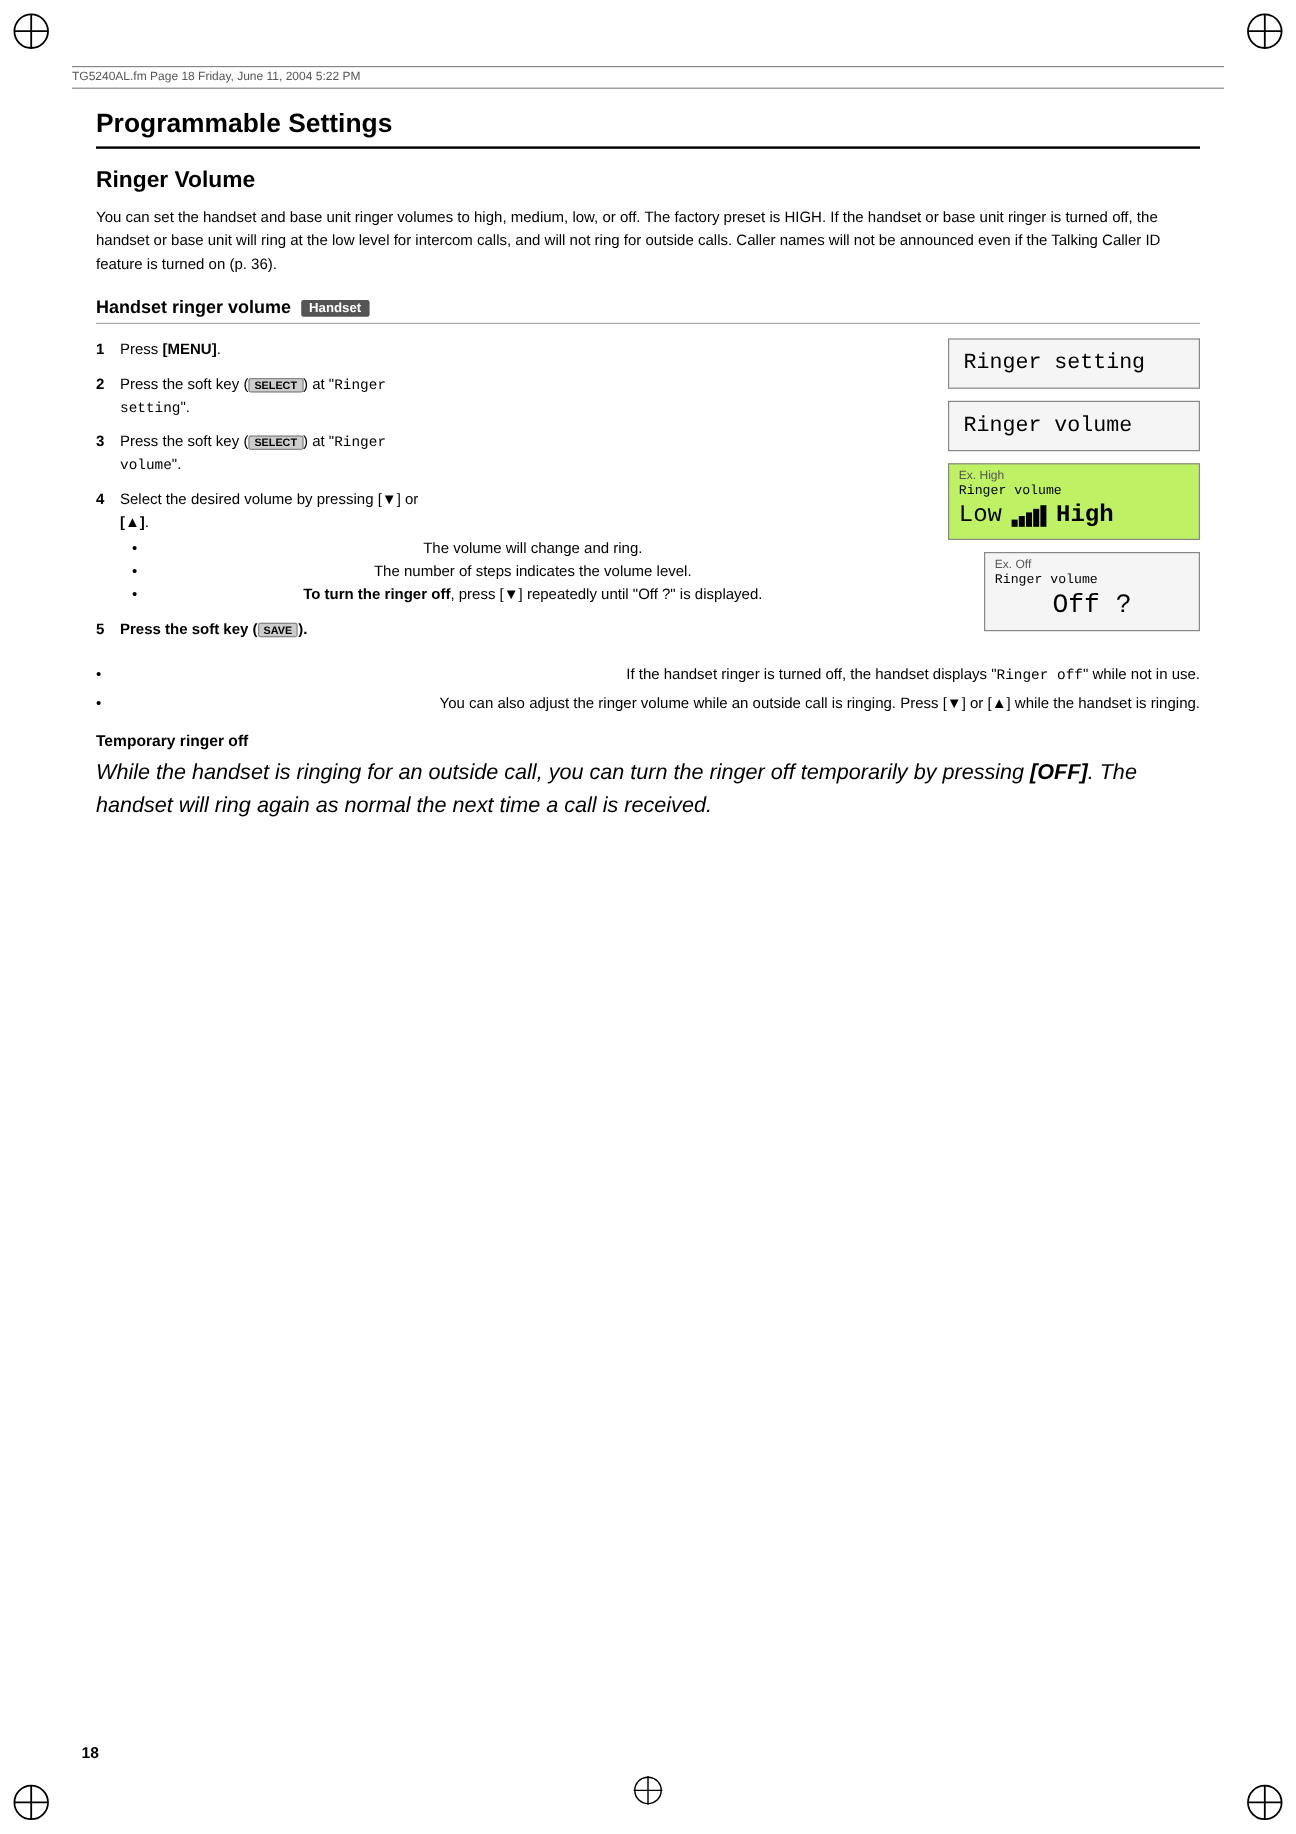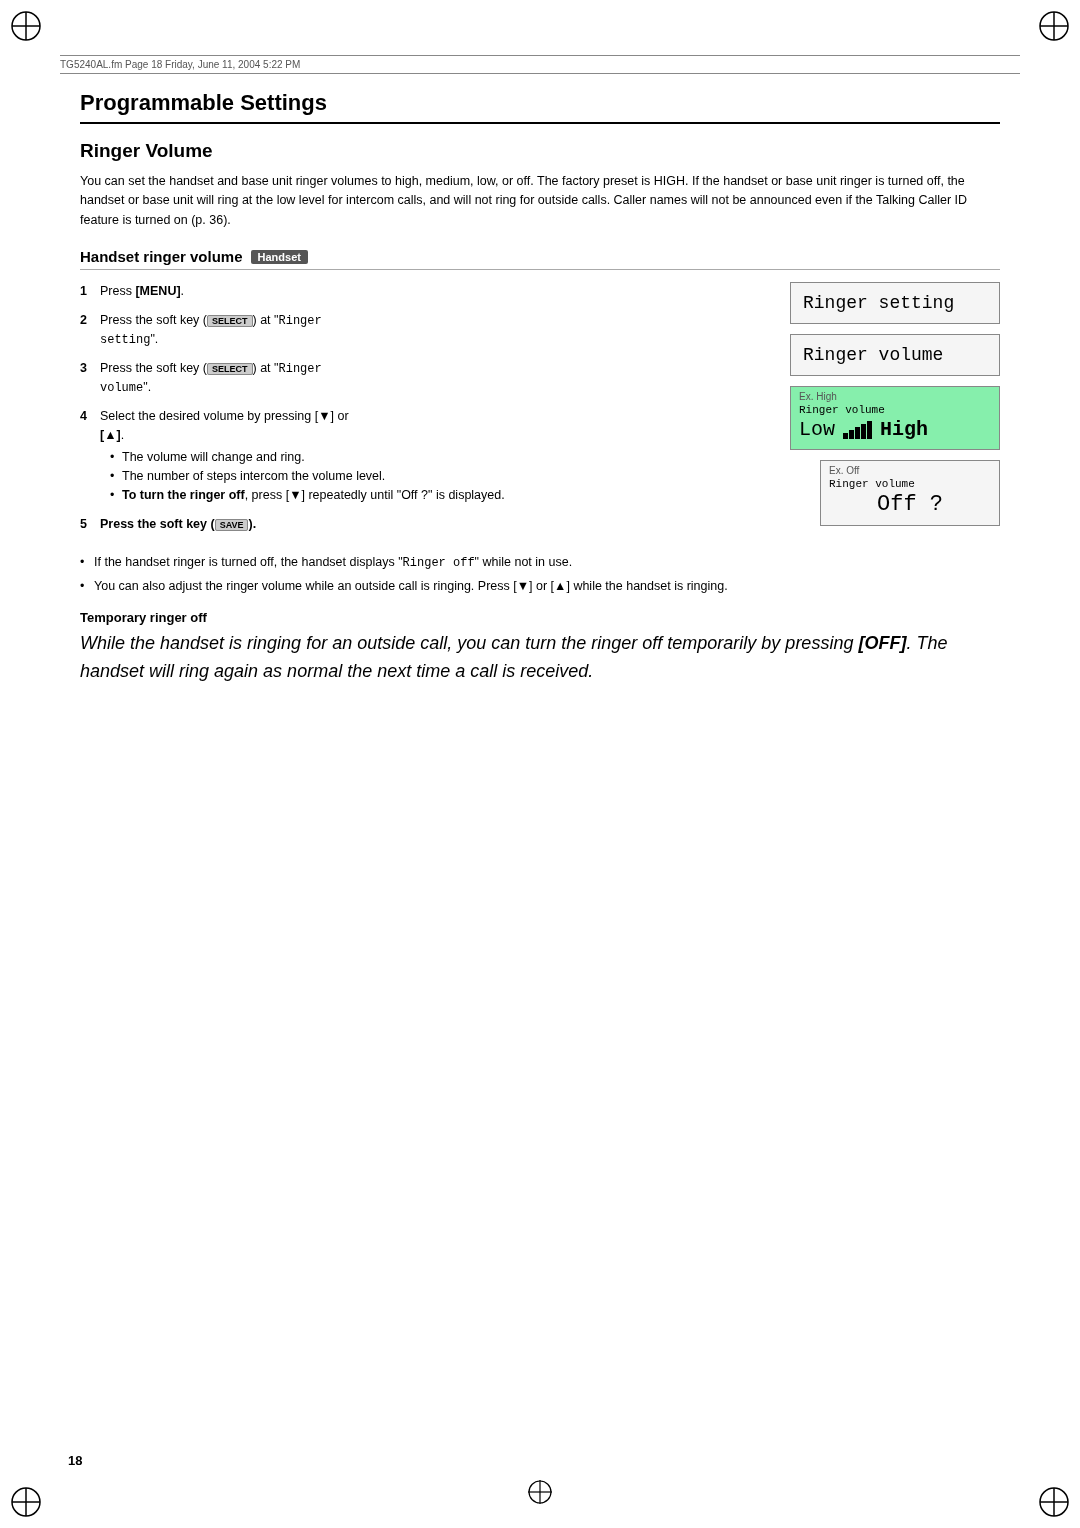--- a/index.html
+++ b/index.html
@@ -145,20 +145,21 @@
     .bullet-list {
       list-style: none;
       padding-left: 10px;
       margin-top: 4px;
     }
     .bullet-list li {
       position: relative;
       padding-left: 12px;
       font-size: 12.5px;
       line-height: 1.5;
+      text-align: center;
     }
     .bullet-list li::before {
       content: '•';
       position: absolute;
       left: 0;
     }
 
     
     .display-box {
       border: 1px solid #888;
@@ -169,21 +170,21 @@
       font-size: 15px;
     }
 
     .display-box-large {
       font-size: 18px;
       padding: 10px 12px;
     }
 
     .volume-display {
       border: 1px solid #888;
-      background: #86efac;
+      background: #bef264;
       padding: 4px 8px 8px 8px;
       margin-bottom: 10px;
     }
 
     .ex-label {
       font-size: 10px;
       color: #555;
       margin-bottom: 2px;
     }
 
@@ -219,20 +220,21 @@
     .off-text {
       font-family: 'Courier New', monospace;
       font-size: 22px;
       text-align: center;
       margin-top: 2px;
     }
 
     .bottom-bullets {
       margin-top: 10px;
       margin-bottom: 14px;
+      text-align: right;
     }
 
     .bottom-bullets li {
       font-size: 12.5px;
       line-height: 1.55;
       padding-left: 14px;
       position: relative;
       list-style: none;
       margin-bottom: 4px;
     }
@@ -345,21 +347,21 @@
         </div>
       </div>
 
       <div class="step">
         <div class="step-num">4</div>
         <div class="step-content">
           Select the desired volume by pressing [▼] or<br>
           <span class="bold">[▲]</span>.
           <ul class="bullet-list">
             <li>The volume will change and ring.</li>
-            <li>The number of steps intercom the volume level.</li>
+            <li>The number of steps indicates the volume level.</li>
             <li><span class="bold">To turn the ringer off</span>, press [▼] repeatedly until "Off ?" is displayed.</li>
           </ul>
         </div>
       </div>
 
       <div class="step">
         <div class="step-num bold">5</div>
         <div class="step-content bold">
           Press the soft key (<span class="save-badge">SAVE</span>).
         </div>

